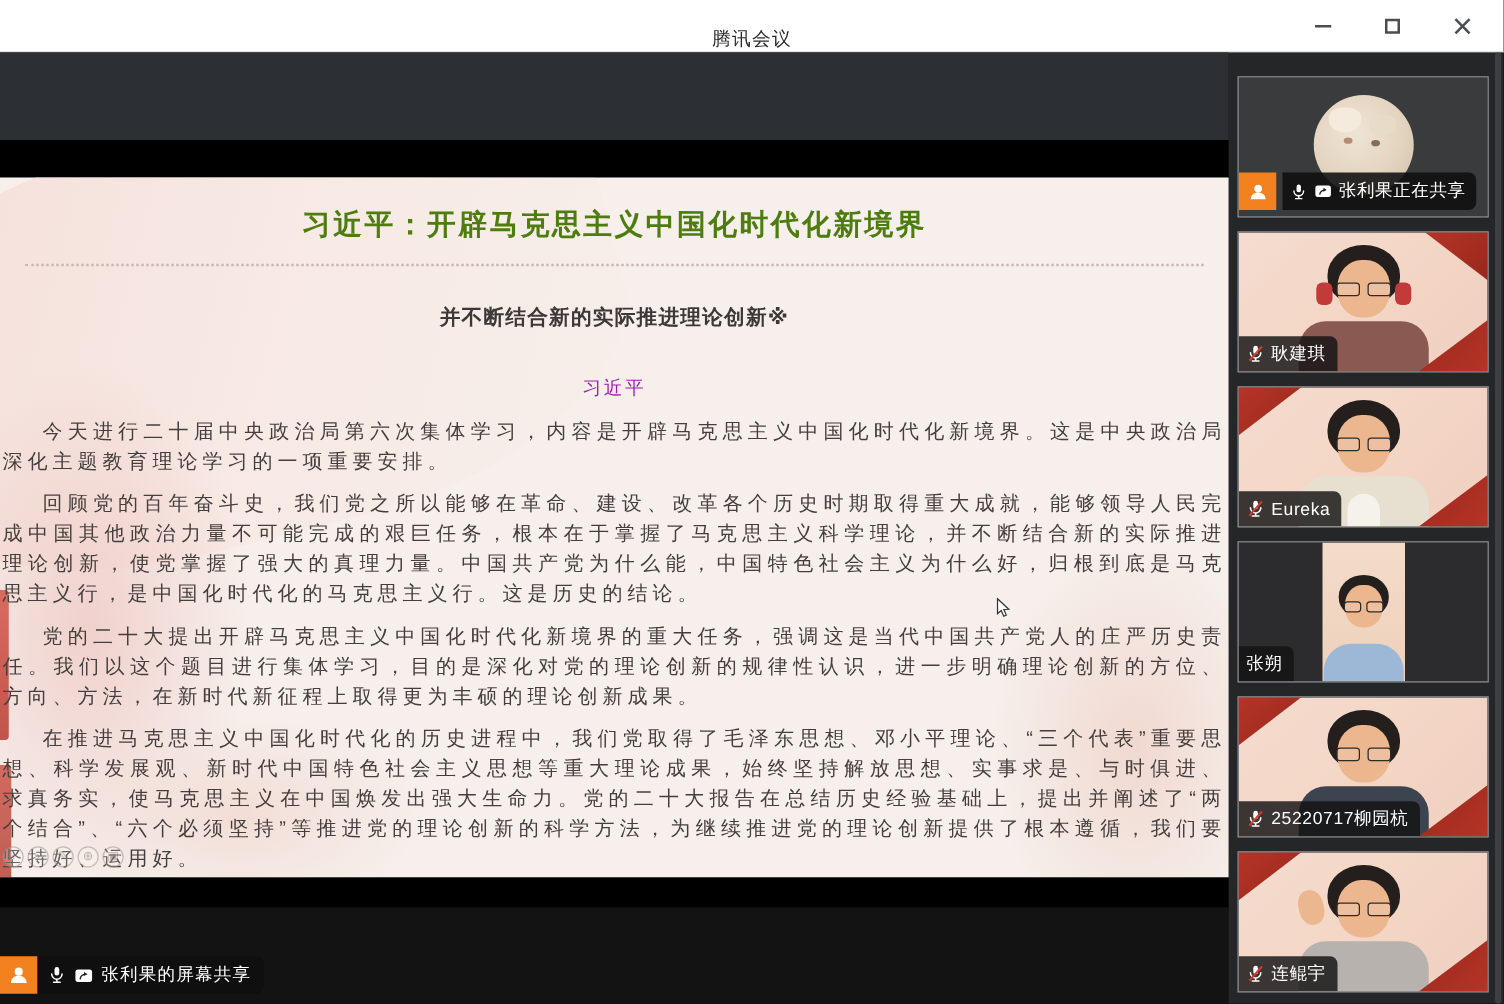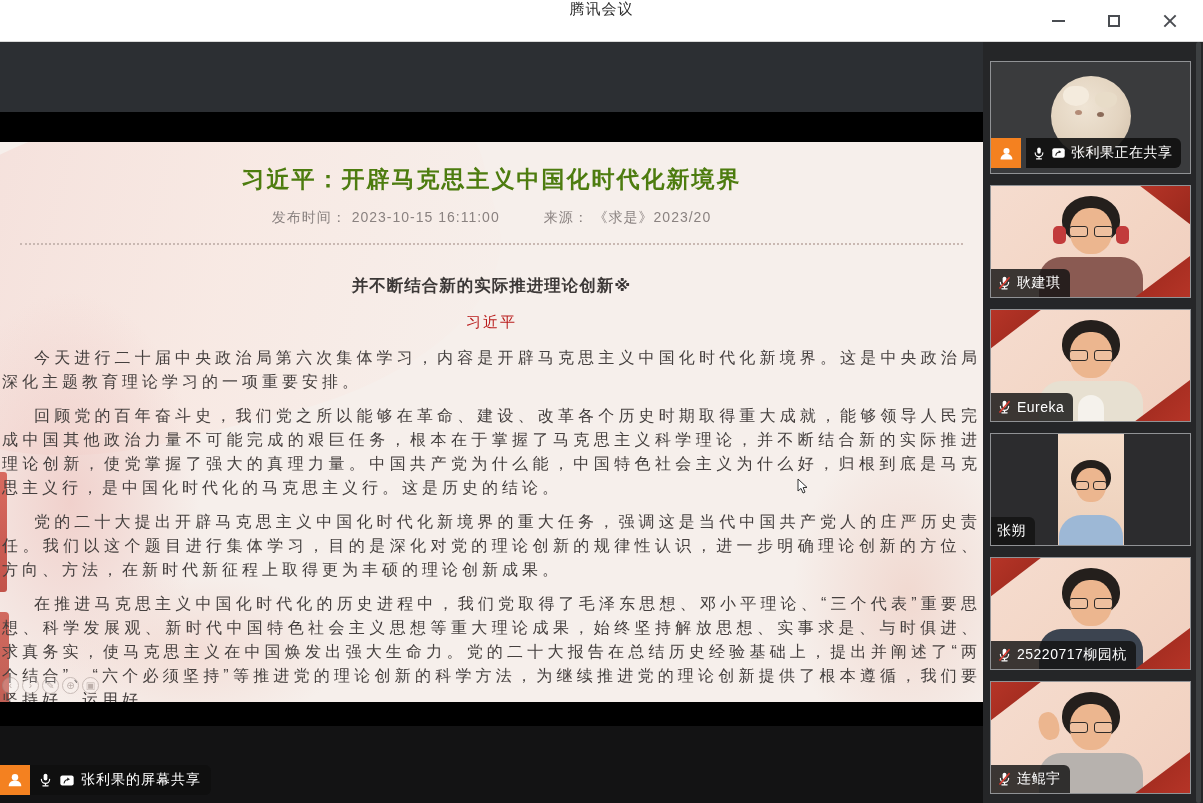--- a/index.html
+++ b/index.html
@@ -3,21 +3,21 @@
 <meta charset="utf-8">
 <style>
   * { margin:0; padding:0; box-sizing:border-box; }
   html,body { width:1203px; height:803px; overflow:hidden; background:#000;
               font-family:"Liberation Sans","DejaVu Sans",sans-serif; }
   .window { position:relative; width:1203px; height:803px; background:#0f0f10; }
 
   
   .titlebar { position:absolute; top:0; left:0; width:1203px; height:42px;
               background:#ffffff; border-bottom:1px solid #d9d9d9;
-              display:flex; align-items:flex-start; justify-content:center; }
+              display:flex; align-items:flex-end; justify-content:center; }
   .titlebar-title { font-size:15px; color:#2b2b2b; letter-spacing:1px; }
   .win-controls { position:absolute; right:10px; top:0; height:42px; display:flex; align-items:center; gap:26px; padding-right:8px; }
   .win-btn { width:30px; height:30px; display:flex; align-items:center; justify-content:center; cursor:default; }
   .glyph-min { width:13px; height:2px; background:#4a4d52; }
   .glyph-max { width:12px; height:12px; border:2px solid #4a4d52; }
   .glyph-close { position:relative; width:14px; height:14px; }
   .glyph-close::before,.glyph-close::after { content:""; position:absolute; left:-1px; top:6px; width:16px; height:2px; background:#4a4d52; }
   .glyph-close::before { transform:rotate(45deg); }
   .glyph-close::after  { transform:rotate(-45deg); }
 
@@ -40,21 +40,21 @@
   .decor-eagle { bottom:-30px; left:40px; width:300px; height:160px; background:radial-gradient(closest-side,#f3ddd6,rgba(246,238,233,0)); }
 
   .doc-inner { position:relative; width:100%; height:100%; padding-top:12px; }
   .doc-title { margin-top:10px; text-align:center; font-size:23px; font-weight:bold;
                color:#4d7c0f; letter-spacing:2px; }
   .doc-meta { margin-top:14px; display:flex; justify-content:center; gap:44px;
               font-size:14px; color:#8a8280; letter-spacing:1px; }
   .doc-dotted { margin:16px auto 0; width:96%; border-bottom:2px dotted #c9b8b2; }
   .doc-heading { margin-top:30px; text-align:center; font-size:16.5px; font-weight:bold;
                  color:#3c3837; letter-spacing:1px; }
-  .doc-author { margin-top:16px; text-align:center; font-size:15px; color:#b91c1c; letter-spacing:2px; }
+  .doc-author { margin-top:36px; text-align:center; font-size:15px; color:#a21caf; letter-spacing:2px; }
   .doc-paras { margin-top:14px; padding:0 2px; }
   .doc-paras p { text-indent:2em; font-size:16px; line-height:24px; letter-spacing:4px;
                  color:#443f3e; text-align:justify; margin-bottom:10px; }
 
   
   .ghost-tools { position:absolute; left:2px; top:535px; display:flex; gap:3px; opacity:.55; }
   .ghost-tools span { width:17px; height:17px; border:1px solid #a2948f; border-radius:50%;
                       color:#8f817c; font-size:10px; line-height:15px; text-align:center;
                       background:rgba(255,255,255,.35); }
 
@@ -159,24 +159,20 @@
     <div class="doc">
       <div class="doc-decor decor-band"></div>
       <div class="doc-decor decor-pink2"></div>
       <div class="doc-decor decor-flag-r"></div>
       <div class="doc-decor decor-eagle"></div>
       <div class="doc-decor decor-red-edge1"></div>
       <div class="doc-decor decor-red-edge2"></div>
 
       <div class="doc-inner">
         <div class="doc-title">习近平：开辟马克思主义中国化时代化新境界</div>
-        <div class="doc-meta">
-          <span><span>发布时间：</span>&nbsp;<span>2023-10-15 16:11:00</span></span>
-          <span><span>来源：</span>&nbsp;<span>《求是》2023/20</span></span>
-        </div>
         <div class="doc-dotted"></div>
         <div class="doc-heading">并不断结合新的实际推进理论创新※</div>
         <div class="doc-author">习近平</div>
         <div class="doc-paras">
           <p>今天进行二十届中央政治局第六次集体学习，内容是开辟马克思主义中国化时代化新境界。这是中央政治局深化主题教育理论学习的一项重要安排。</p>
           <p>回顾党的百年奋斗史，我们党之所以能够在革命、建设、改革各个历史时期取得重大成就，能够领导人民完成中国其他政治力量不可能完成的艰巨任务，根本在于掌握了马克思主义科学理论，并不断结合新的实际推进理论创新，使党掌握了强大的真理力量。中国共产党为什么能，中国特色社会主义为什么好，归根到底是马克思主义行，是中国化时代化的马克思主义行。这是历史的结论。</p>
           <p>党的二十大提出开辟马克思主义中国化时代化新境界的重大任务，强调这是当代中国共产党人的庄严历史责任。我们以这个题目进行集体学习，目的是深化对党的理论创新的规律性认识，进一步明确理论创新的方位、方向、方法，在新时代新征程上取得更为丰硕的理论创新成果。</p>
           <p>在推进马克思主义中国化时代化的历史进程中，我们党取得了毛泽东思想、邓小平理论、“三个代表”重要思想、科学发展观、新时代中国特色社会主义思想等重大理论成果，始终坚持解放思想、实事求是、与时俱进、求真务实，使马克思主义在中国焕发出强大生命力。党的二十大报告在总结历史经验基础上，提出并阐述了“两个结合”、“六个必须坚持”等推进党的理论创新的科学方法，为继续推进党的理论创新提供了根本遵循，我们要坚持好、运用好。</p>
         </div>
       </div>

